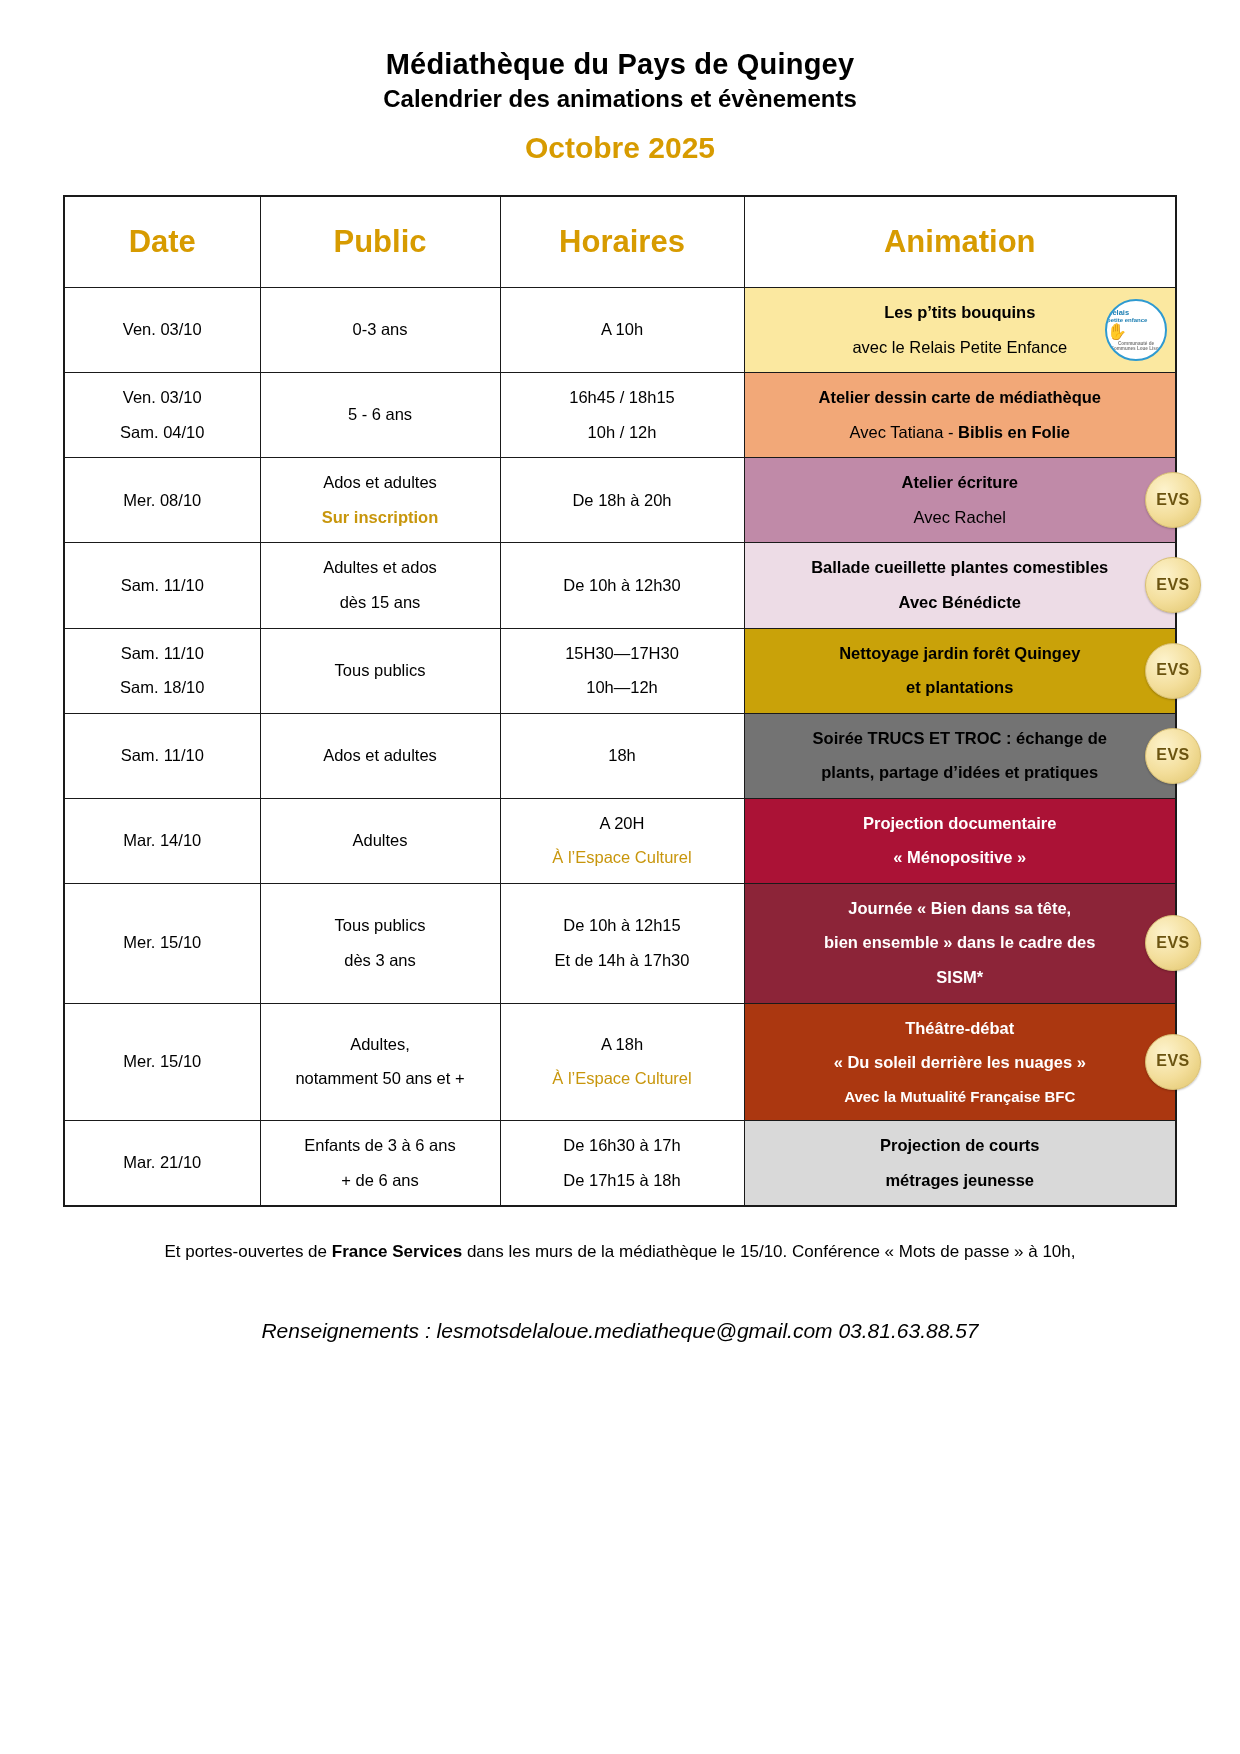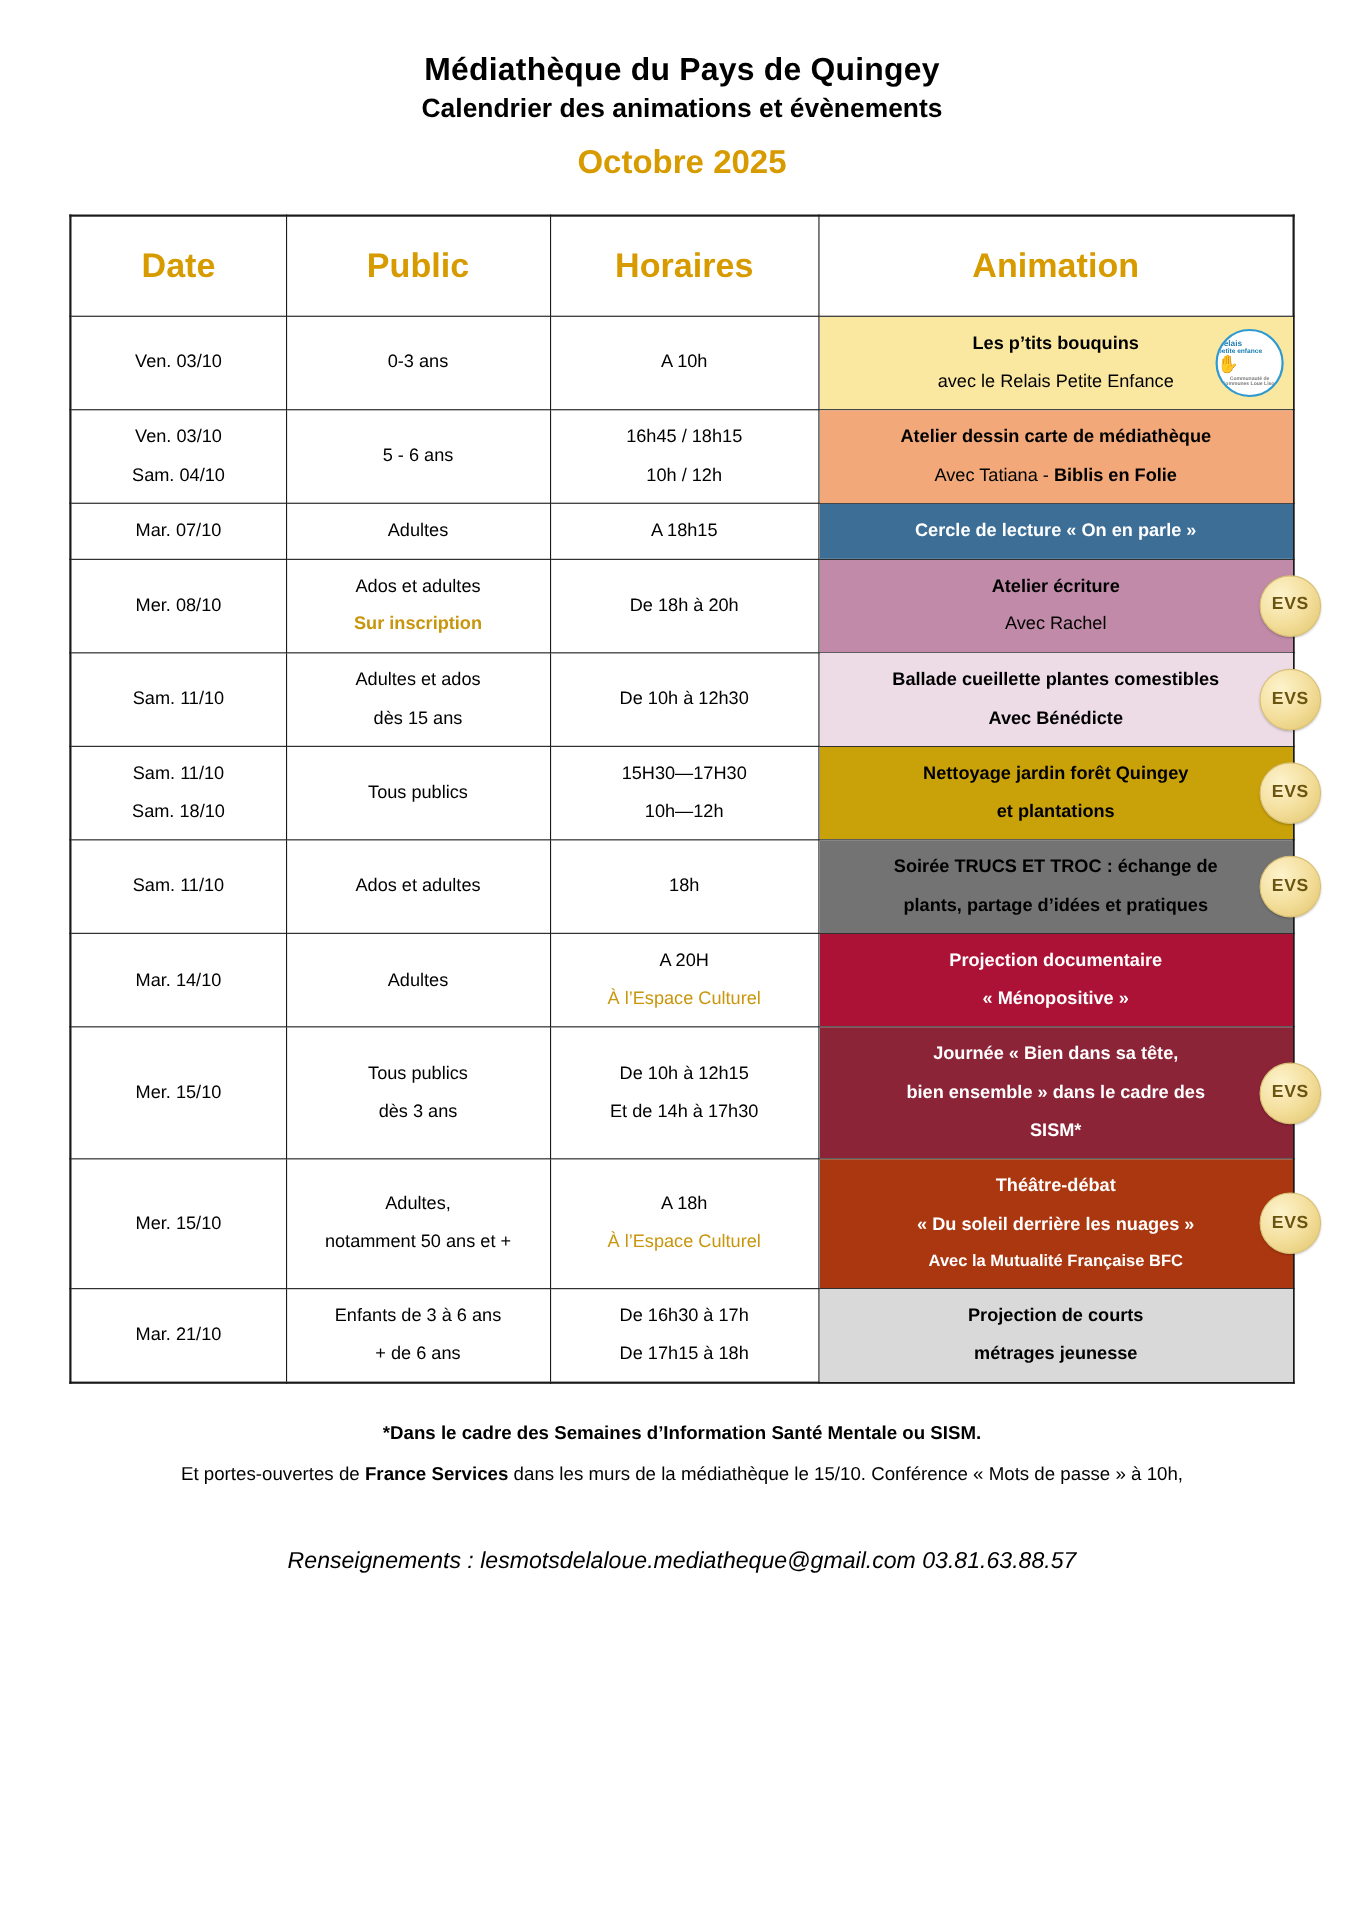--- a/index.html
+++ b/index.html
@@ -232,34 +232,20 @@
             <span class="line">16h45 / 18h15</span>
             <span class="line">10h / 12h</span>
           </td>
           <td class="anim" style="background: rgb(242, 168, 120);">
             <span class="line">Atelier dessin carte de médiathèque</span>
             <span class="line reg"><span>Avec Tatiana - </span><b>Biblis en Folie</b></span>
           </td>
         </tr>
         <tr>
           <td class="cell">
-            <span class="line">Mar. 07/10</span>
-          </td>
-          <td class="cell">
-            <span class="line">Adultes</span>
-          </td>
-          <td class="cell">
-            <span class="line">A 18h15</span>
-          </td>
-          <td class="anim" style="background: rgb(60, 110, 150); color: rgb(255, 255, 255);">
-            <span class="line">Cercle de lecture « On en parle »</span>
-          </td>
-        </tr>
-        <tr>
-          <td class="cell">
             <span class="line">Mer. 08/10</span>
           </td>
           <td class="cell">
             <span class="line">Ados et adultes</span>
             <span class="line gold-note">Sur inscription</span>
           </td>
           <td class="cell">
             <span class="line">De 18h à 20h</span>
           </td>
           <td class="anim" style="background: rgb(192, 138, 168);">
@@ -387,18 +373,17 @@
           </td>
           <td class="anim" style="background: rgb(217, 217, 217);">
             <span class="line">Projection de courts</span>
             <span class="line">métrages jeunesse</span>
           </td>
         </tr>
       </tbody>
   </table>
 
   <div class="footer">
-    <span class="f-line f1">*Dans le cadre des Semaines d’Information Santé Mentale ou SISM.</span>
     <span class="f-line"><span>Et portes-ouvertes de </span><b class="inl">France Services</b><span> dans les murs de la médiathèque le 15/10. Conférence « Mots de passe » à 10h,</span></span>
     <span class="f-line contact">Renseignements : lesmotsdelaloue.mediatheque@gmail.com  03.81.63.88.57</span>
   </div>
 
 </div>
 
 </body></html>

